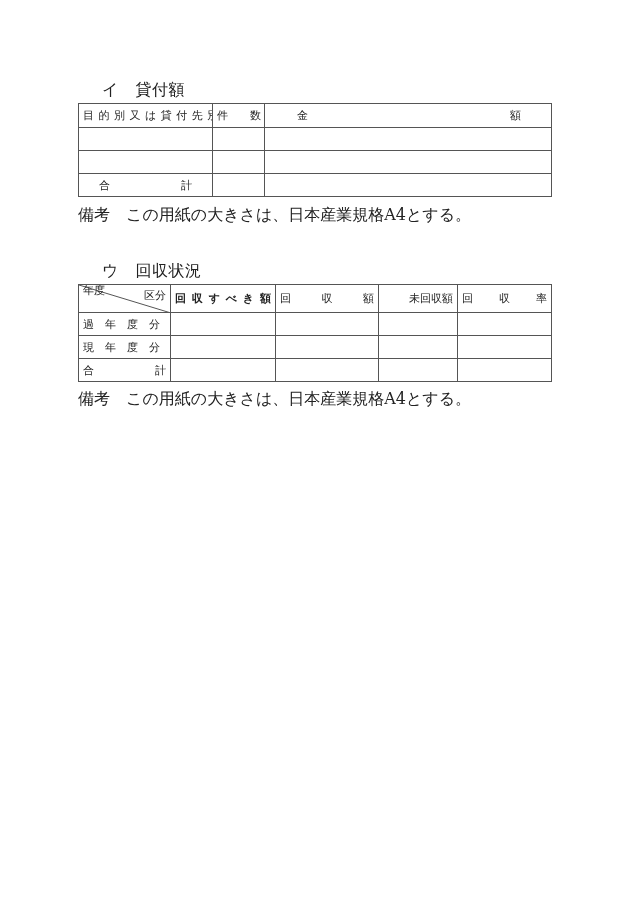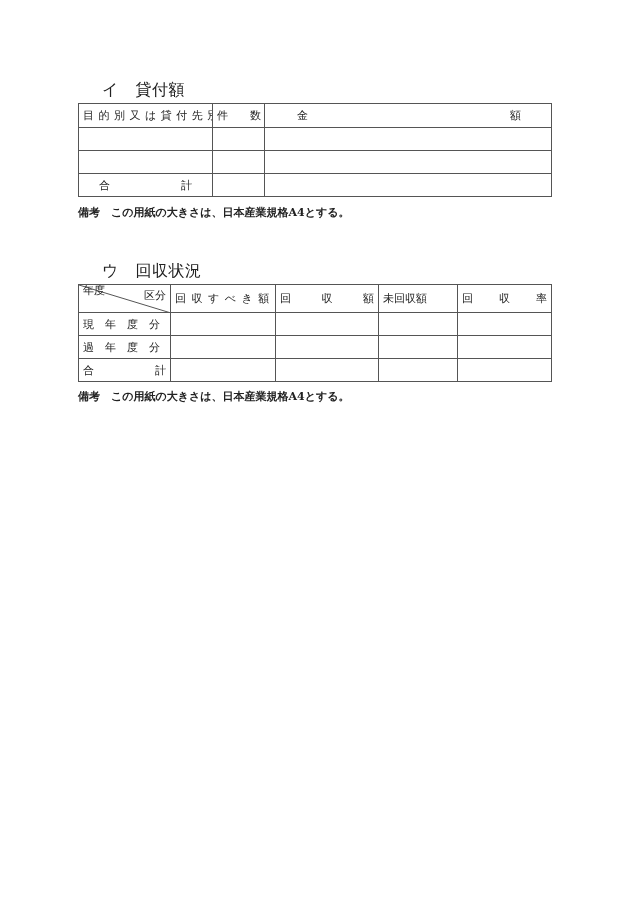--- a/index.html
+++ b/index.html
@@ -3,21 +3,21 @@
 <meta charset="utf-8">
 <style>
   html, body { margin: 0; padding: 0; background: #ffffff; }
   body {
     width: 630px; height: 903px; position: relative; overflow: hidden;
     font-family: "DejaVu Serif", "Liberation Serif", serif;
     color: #222;
   }
   .abs { position: absolute; }
   .heading { font-size: 16px; letter-spacing: 0.5px; white-space: pre; }
-  .note { font-size: 11px; white-space: pre; font-weight: bold; }
+  .note { font-size: 16px; white-space: pre; }
   table.grid {
     position: absolute; border-collapse: collapse; table-layout: fixed;
     font-size: 11px;
   }
   table.grid td {
     border: 1px solid #555; padding: 0 4px; height: 22px; box-sizing: border-box;
     white-space: nowrap; overflow: hidden; vertical-align: middle;
   }
   .spread { display: flex; justify-content: space-between; }
   .diag { position: relative; padding: 0 !important; }
@@ -84,46 +84,46 @@
   </colgroup>
   <tbody>
       <tr>
     <td class="diag" style="height:28px;">
       <svg width="92" height="28">
             <line x1="0" y1="0" x2="92" y2="28" stroke="#555" stroke-width="1"></line>
           </svg>
       <span class="tr">区分</span>
       <span class="bl">年度</span>
     </td>
-    <td style="height:28px; letter-spacing:1px;">回 収 す べ き 額</td>
+    <td style="height:28px; letter-spacing:1px;font-weight:bold;">回 収 す べ き 額</td>
     <td style="height:28px;">
       <div class="spread">
             <span>回</span>
             <span>収</span>
             <span>額</span>
           </div>
     </td>
-    <td style="height:28px; text-align:left;">未回収額</td>
+    <td style="height:28px; text-align:right;">未回収額</td>
     <td style="height:28px;">
       <div class="spread">
             <span>回</span>
             <span>収</span>
             <span>率</span>
           </div>
     </td>
   </tr>
   <tr>
-    <td style="height:23px">現　年　度　分</td>
+    <td style="height:23px">過　年　度　分</td>
     <td></td>
         <td></td>
         <td></td>
         <td></td>
   </tr>
   <tr>
-    <td style="height:23px">過　年　度　分</td>
+    <td style="height:23px">現　年　度　分</td>
     <td></td>
         <td></td>
         <td></td>
         <td></td>
   </tr>
   <tr>
     <td style="height:23px">
       <div class="spread">
             <span>合</span>
             <span>計</span>

